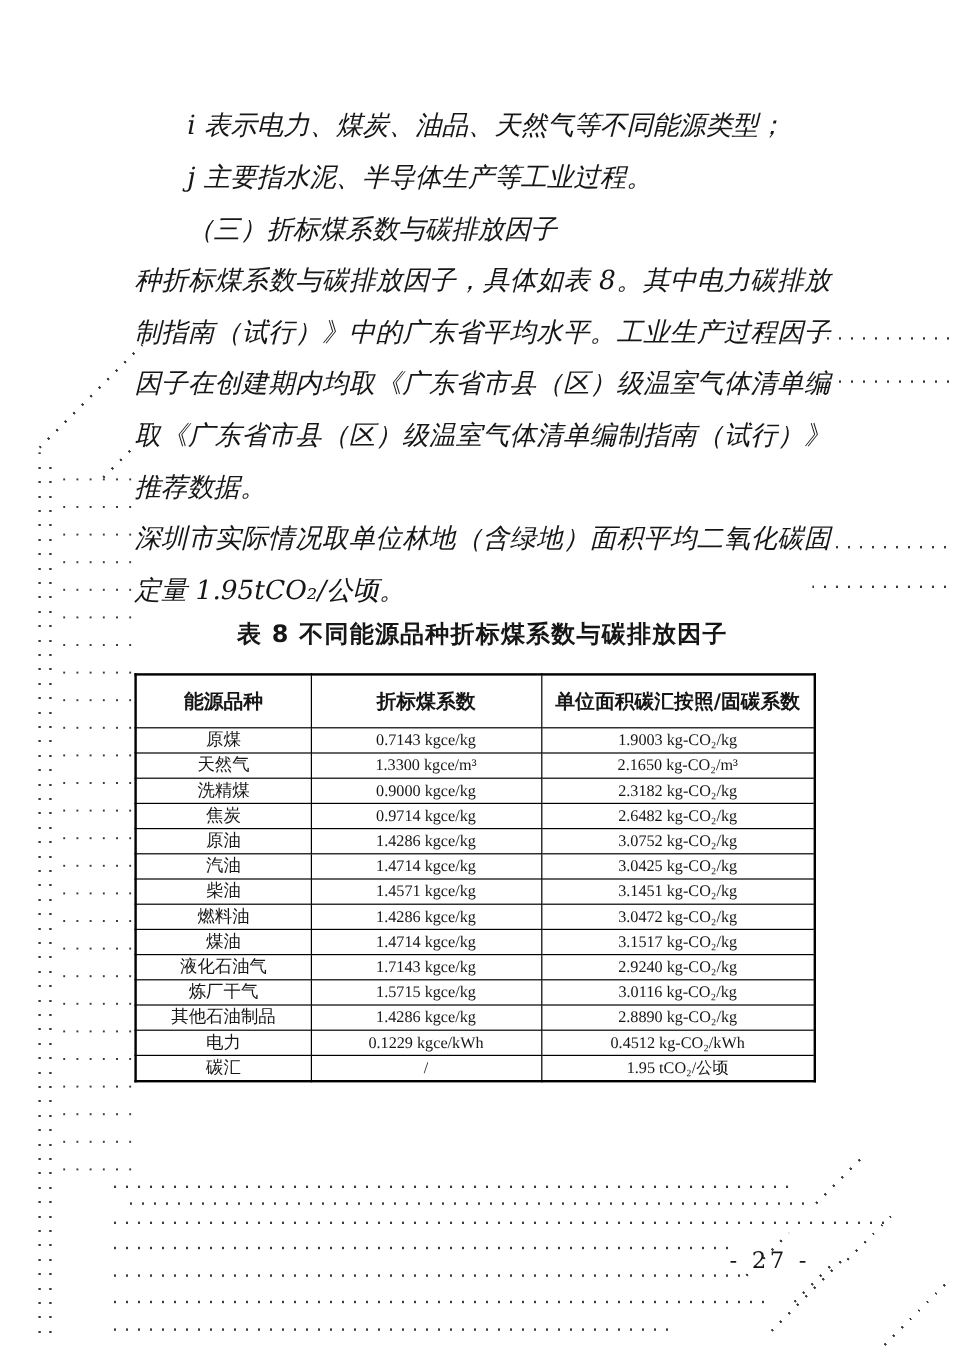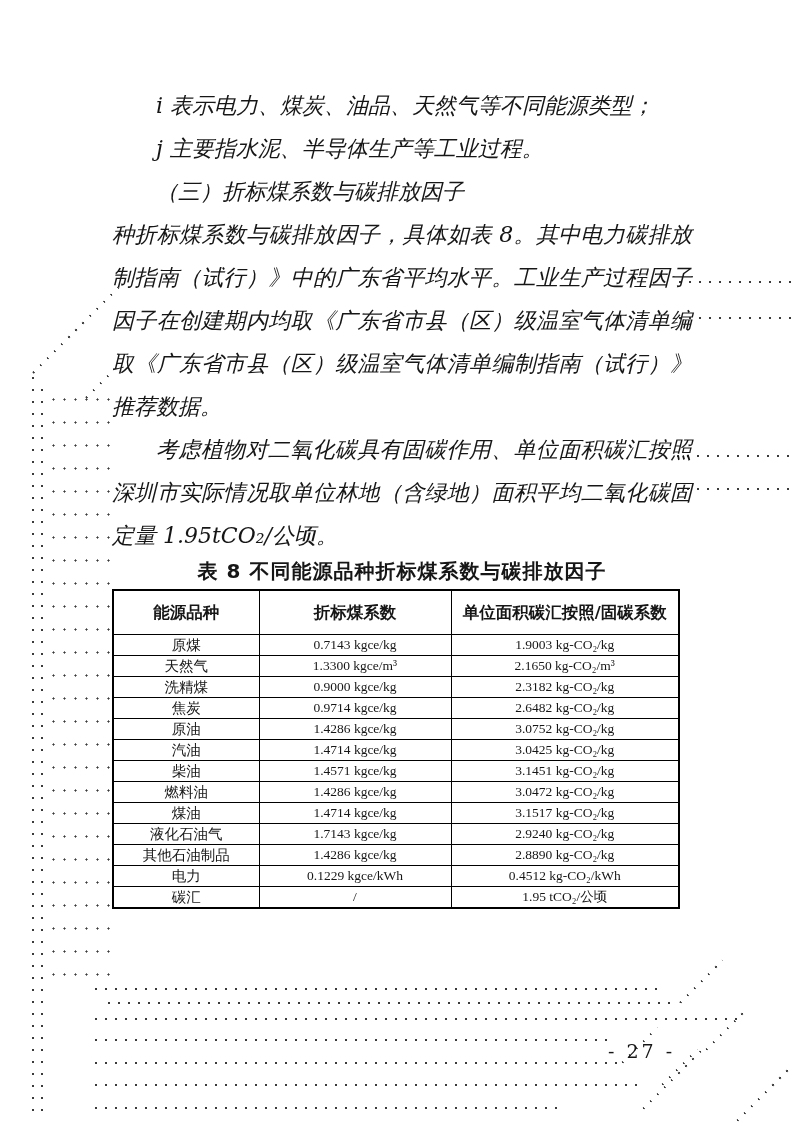--- a/index.html
+++ b/index.html
@@ -19,21 +19,21 @@
   .line.first{text-indent:2em;}
   .line.plain{text-align-last:left;text-indent:2em;}
   .line.last{text-align-last:left;}
   .table-title{
     font-family:"DejaVu Sans", sans-serif;font-weight:bold;
     font-size:20px;line-height:26px;text-align:center;
     margin-top:1px;letter-spacing:1px;
   }
   table.data{
     border-collapse:collapse;table-layout:fixed;width:566px;
-    margin-top:5px;border:2px solid #000;
+    margin-top:20px;border:2px solid #000;
   }
   table.data th{
     font-family:"DejaVu Sans", sans-serif;font-weight:bold;
     font-size:16.5px;height:31px;border:1px solid #000;padding:0;text-align:center;
   }
   table.data td{
     height:20px;border:1px solid #000;padding:0 2px;text-align:center;
     font-size:14.5px;line-height:20px;
   }
   table.data td.c1, table.data td.c2{
@@ -88,21 +88,20 @@
 
   <div>
     <div class="line">种折标煤系数与碳排放因子，具体如表 8。其中电力碳排放</div>
     <div class="line">制指南（试行）》中的广东省平均水平。工业生产过程因子</div>
     <div class="line">因子在创建期内均取《广东省市县（区）级温室气体清单编</div>
     <div class="line">取《广东省市县（区）级温室气体清单编制指南（试行）》</div>
     <div class="line last">推荐数据。</div>
   </div>
 
   <div>
-    <div class="line first">考虑植物对二氧化碳具有固碳作用、单位面积碳汇按照</div>
     <div class="line">深圳市实际情况取单位林地（含绿地）面积平均二氧化碳固</div>
     <div class="line last">定量 1.95tCO₂/公顷。</div>
   </div>
 
   <div class="table-title">表 8 不同能源品种折标煤系数与碳排放因子</div>
 
   <table class="data">
     <colgroup>
       <col style="width:146px">
         <col style="width:192px">
@@ -160,20 +159,25 @@
           <td class="c0">煤油</td>
           <td class="c1">1.4714 kgce/kg</td>
           <td class="c2">3.1517 kg-CO₂/kg</td>
         </tr>
         <tr>
           <td class="c0">液化石油气</td>
           <td class="c1">1.7143 kgce/kg</td>
           <td class="c2">2.9240 kg-CO₂/kg</td>
         </tr>
         <tr>
+          <td class="c0">炼厂干气</td>
+          <td class="c1">1.5715 kgce/kg</td>
+          <td class="c2">3.0116 kg-CO₂/kg</td>
+        </tr>
+        <tr>
           <td class="c0">其他石油制品</td>
           <td class="c1">1.4286 kgce/kg</td>
           <td class="c2">2.8890 kg-CO₂/kg</td>
         </tr>
         <tr>
           <td class="c0">电力</td>
           <td class="c1">0.1229 kgce/kWh</td>
           <td class="c2">0.4512 kg-CO₂/kWh</td>
         </tr>
         <tr>

